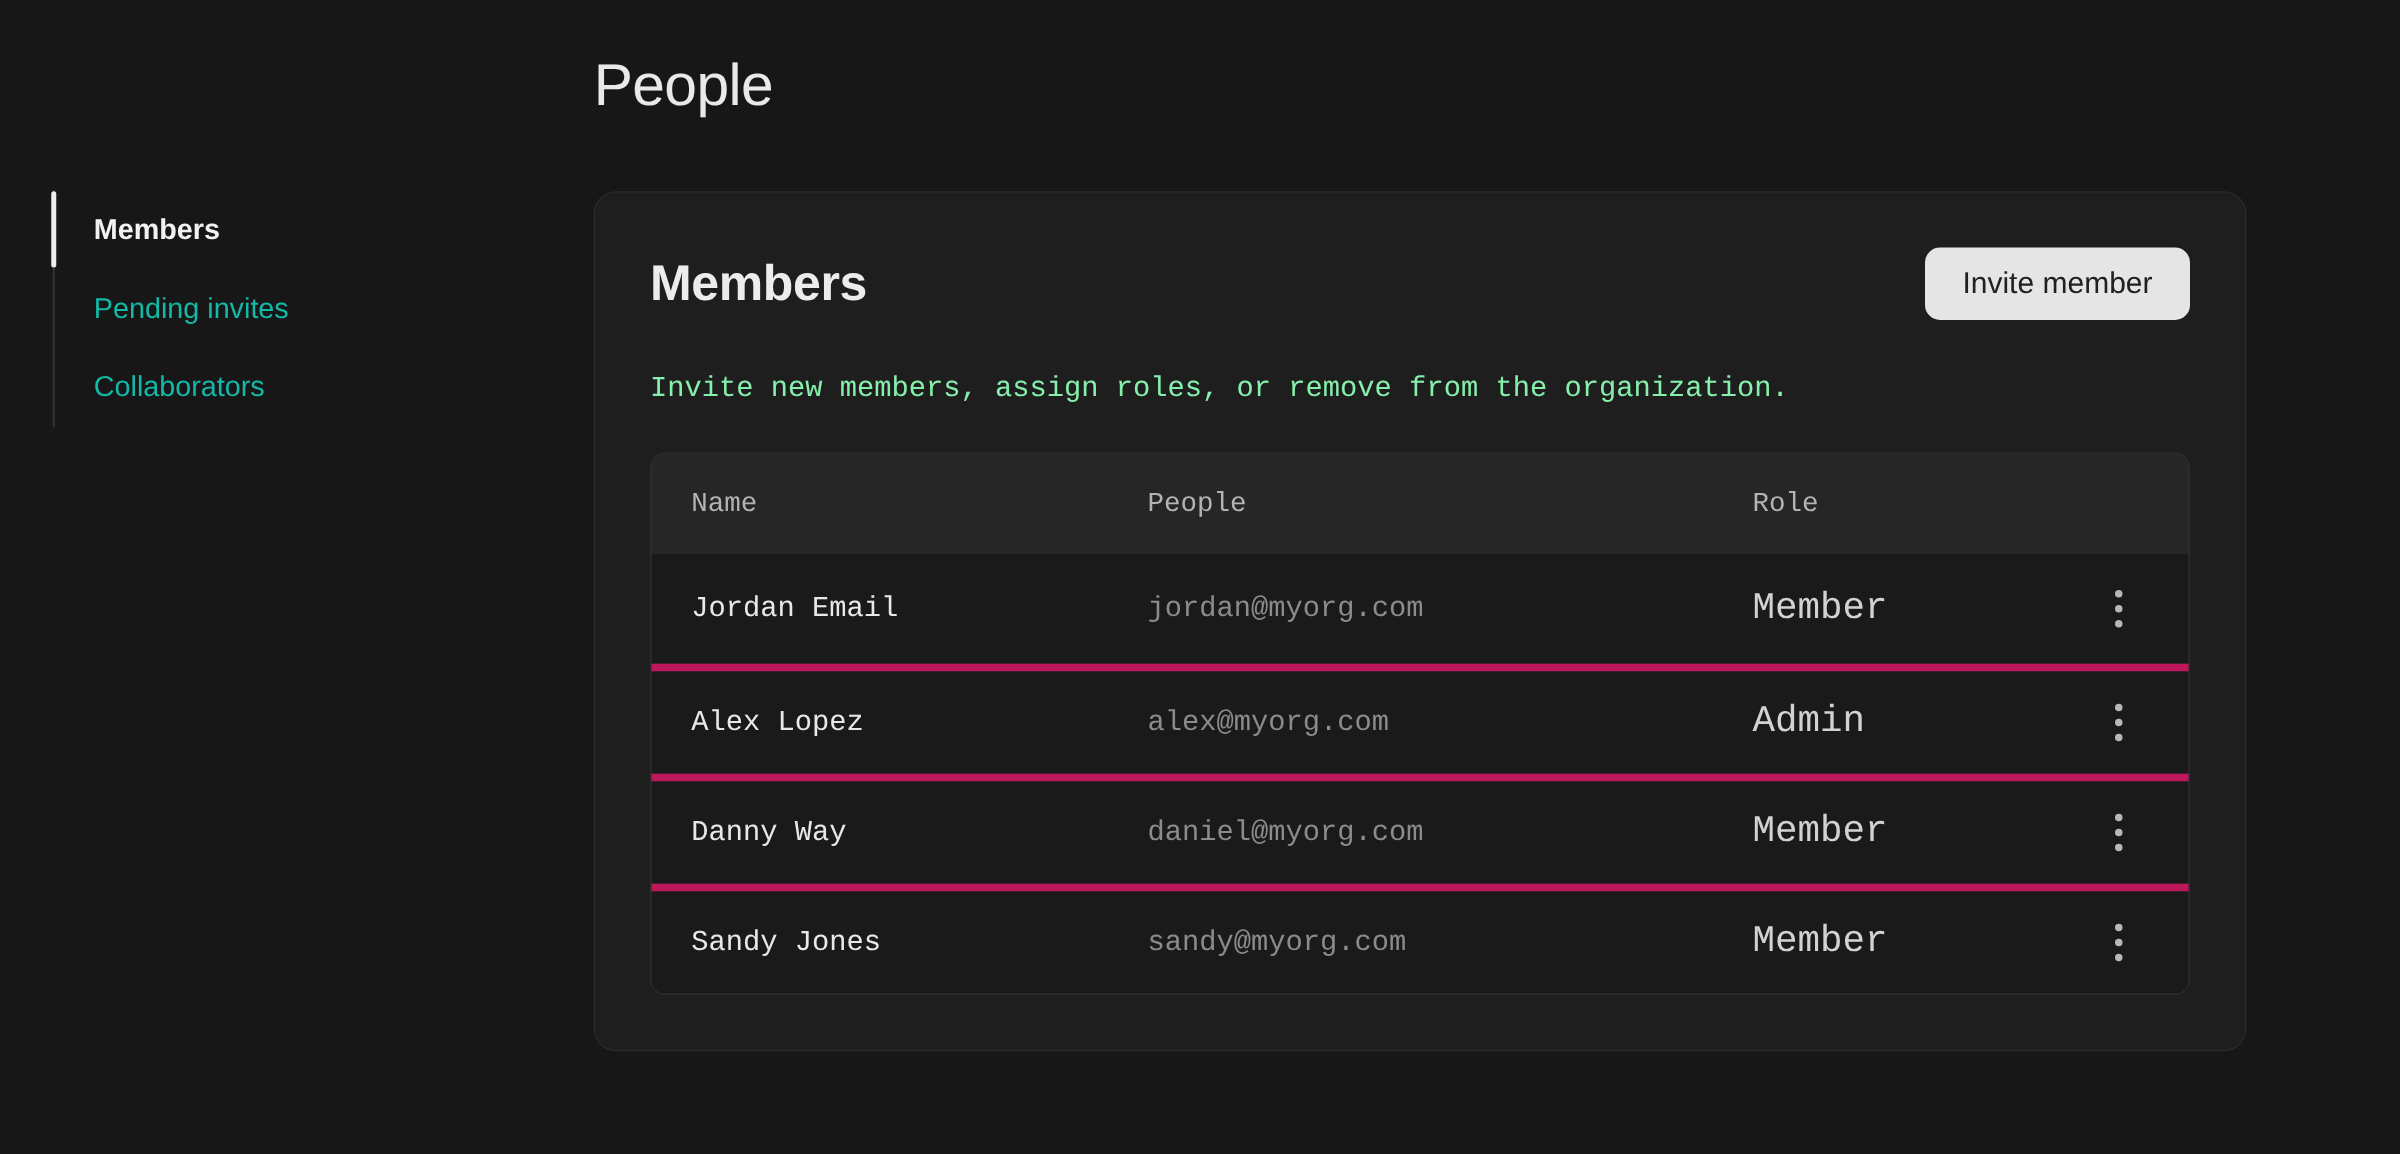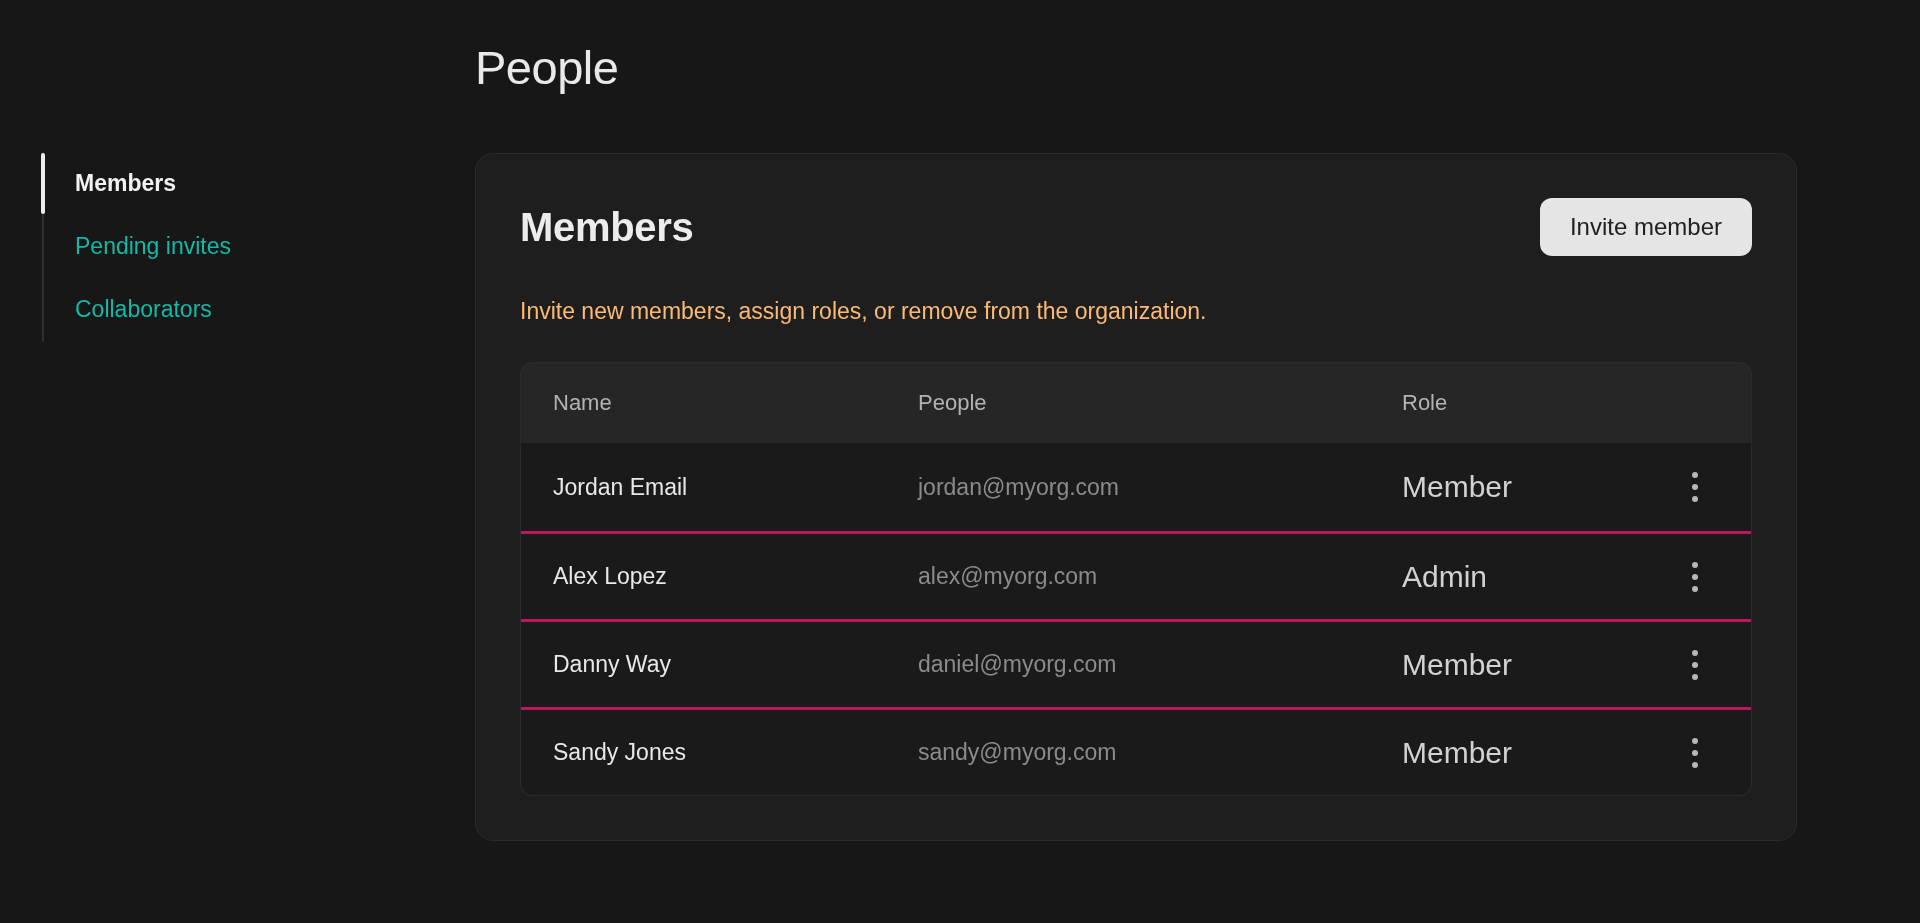--- a/index.html
+++ b/index.html
@@ -42,34 +42,34 @@
   }
   .card-header {
     display:flex; justify-content:space-between; align-items:center; height:58px;
   }
   .card-heading { font-size:40px; font-weight:700; color:#ececec; letter-spacing:-0.3px; }
   .invite-btn {
     height:58px; padding:0 30px; border:none; border-radius:12px;
     background:#e5e5e6; color:#212121; font-size:24px; font-weight:500;
     font-family:inherit; cursor:pointer; display:flex; align-items:center;
   }
-  .card-description { margin-top:40px; font-size:23px; line-height:30px; color:#fdba74; }
+  .card-description { margin-top:40px; font-size:23px; line-height:30px; color:#86efac;font-family:Liberation Mono, monospace; }
 
   
   .members-table {
     margin-top:36px; border:1px solid #2b2b2b; border-radius:12px;
-    overflow:hidden; background:#404040;
+    overflow:hidden; background:#404040;font-family:Liberation Mono, monospace;
   }
   .t-row {
     display:grid; grid-template-columns:365px 484px 1fr 48px;
     align-items:center; padding:0 32px;
   }
   .t-head { height:80px; background:#262626; }
   .t-head .t-cell { font-size:22px; font-weight:500; color:#b3b3b3; }
-  .t-body-row { height:88px; border-top:3px solid #be185d; background:#1a1a1a; }
+  .t-body-row { height:88px; border-top:6px solid #be185d; background:#1a1a1a; }
   .cell-name  { font-size:23px; font-weight:500; color:#e8e8e8; }
   .cell-email { font-size:23px; color:#8b8b8b; }
   .cell-role  { font-size:30px; color:#d2d2d2; }
   .kebab-btn {
     width:48px; height:48px; display:flex; flex-direction:column;
     align-items:center; justify-content:center; gap:6px;
     background:transparent; border:none; cursor:pointer; border-radius:8px;
   }
   .kebab-btn .dot { width:6px; height:6px; border-radius:50%; background:#b8b8b8; }
 </style>

